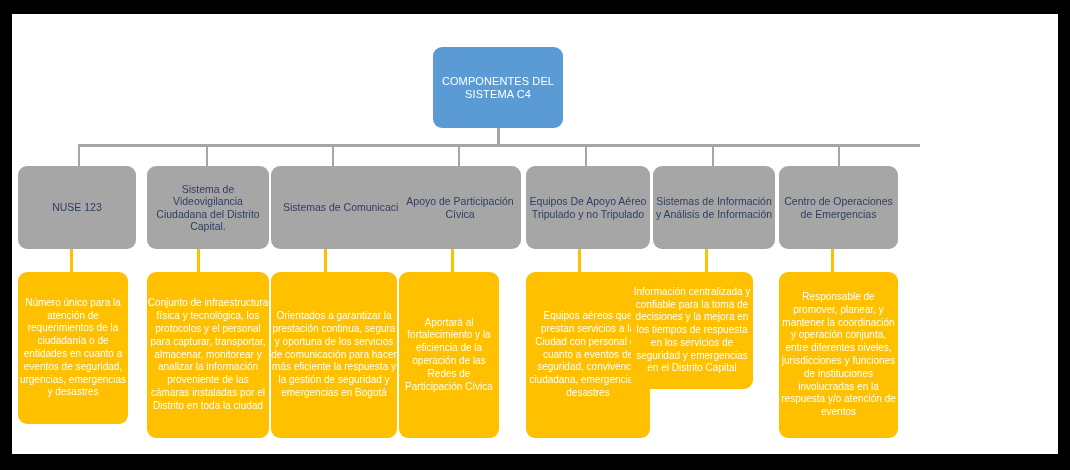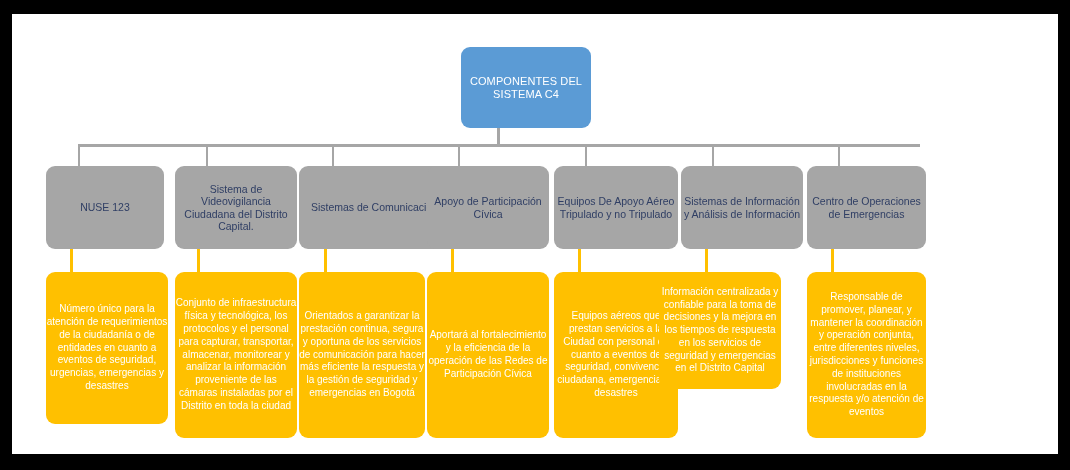--- a/index.html
+++ b/index.html
@@ -26,21 +26,20 @@
     position: absolute;
     box-sizing: border-box;
     display: flex;
     align-items: center;
     justify-content: center;
     text-align: center;
     border-radius: 9px;
     line-height: 1.18;
     padding: 5px 0;
     overflow: hidden;
-    margin-left: 28px;
   }
 
   .node-root {
     background: #5B9BD5;
     color: #ffffff;
     font-size: 11px;
     letter-spacing: .1px;
   }
 
   .node-cat {
@@ -116,30 +115,30 @@
   <div class="node node-cat" style="left:526px; top:166px; width:124px; height:83px;">
     <span class="node-text">Equipos De Apoyo Aéreo Tripulado y no Tripulado</span>
   </div>
   <div class="node node-cat" style="left:779px; top:166px; width:119px; height:83px;">
     <span class="node-text">Centro de Operaciones de Emergencias</span>
   </div>
   <div class="node node-cat" style="left:653px; top:166px; width:122px; height:83px;">
     <span class="node-text">Sistemas de Información y Análisis de Información</span>
   </div>
 
-  <div class="node node-desc" style="left:18px; top:272px; width:122px; height:152px;text-align:center;">
+  <div class="node node-desc" style="left:18px; top:272px; width:110px; height:152px;text-align:center;">
     <span class="node-text">Número único para la atención de requerimientos de la ciudadanía o de entidades en cuanto a eventos de seguridad, urgencias, emergencias y desastres</span>
   </div>
   <div class="node node-desc" style="left:147px; top:272px; width:122px; height:166px;">
     <span class="node-text">Conjunto de infraestructura física y tecnológica, los protocolos y el personal para capturar, transportar, almacenar, monitorear y analizar la información proveniente de las cámaras instaladas por el Distrito en toda la ciudad</span>
   </div>
   <div class="node node-desc" style="left:271px; top:272px; width:126px; height:166px;">
     <span class="node-text">Orientados a garantizar la prestación continua, segura y oportuna de los servicios de comunicación para hacer más eficiente la respuesta y la gestión de seguridad y emergencias en Bogotá</span>
   </div>
-  <div class="node node-desc" style="left:399px; top:272px; width:122px; height:166px;">
+  <div class="node node-desc" style="left:399px; top:272px; width:100px; height:166px;">
     <span class="node-text">Aportará al fortalecimiento y la eficiencia de la operación de las Redes de Participación Cívica</span>
   </div>
   <div class="node node-desc" style="left:526px; top:272px; width:124px; height:166px;">
     <span class="node-text">Equipos aéreos que prestan servicios a la Ciudad con personal en cuanto a eventos de seguridad, convivencia ciudadana, emergencias o desastres</span>
   </div>
   <div class="node node-desc" style="left:631px; top:272px; width:122px; height:117px;">
     <span class="node-text">Información centralizada y confiable para la toma de decisiones y la mejora en los tiempos de respuesta en los servicios de seguridad y emergencias en el Distrito Capital</span>
   </div>
   <div class="node node-desc" style="left:779px; top:272px; width:119px; height:166px;">
     <span class="node-text">Responsable de promover, planear, y mantener la coordinación y operación conjunta, entre diferentes niveles, jurisdicciones y funciones de instituciones involucradas en la respuesta y/o atención de eventos</span>

